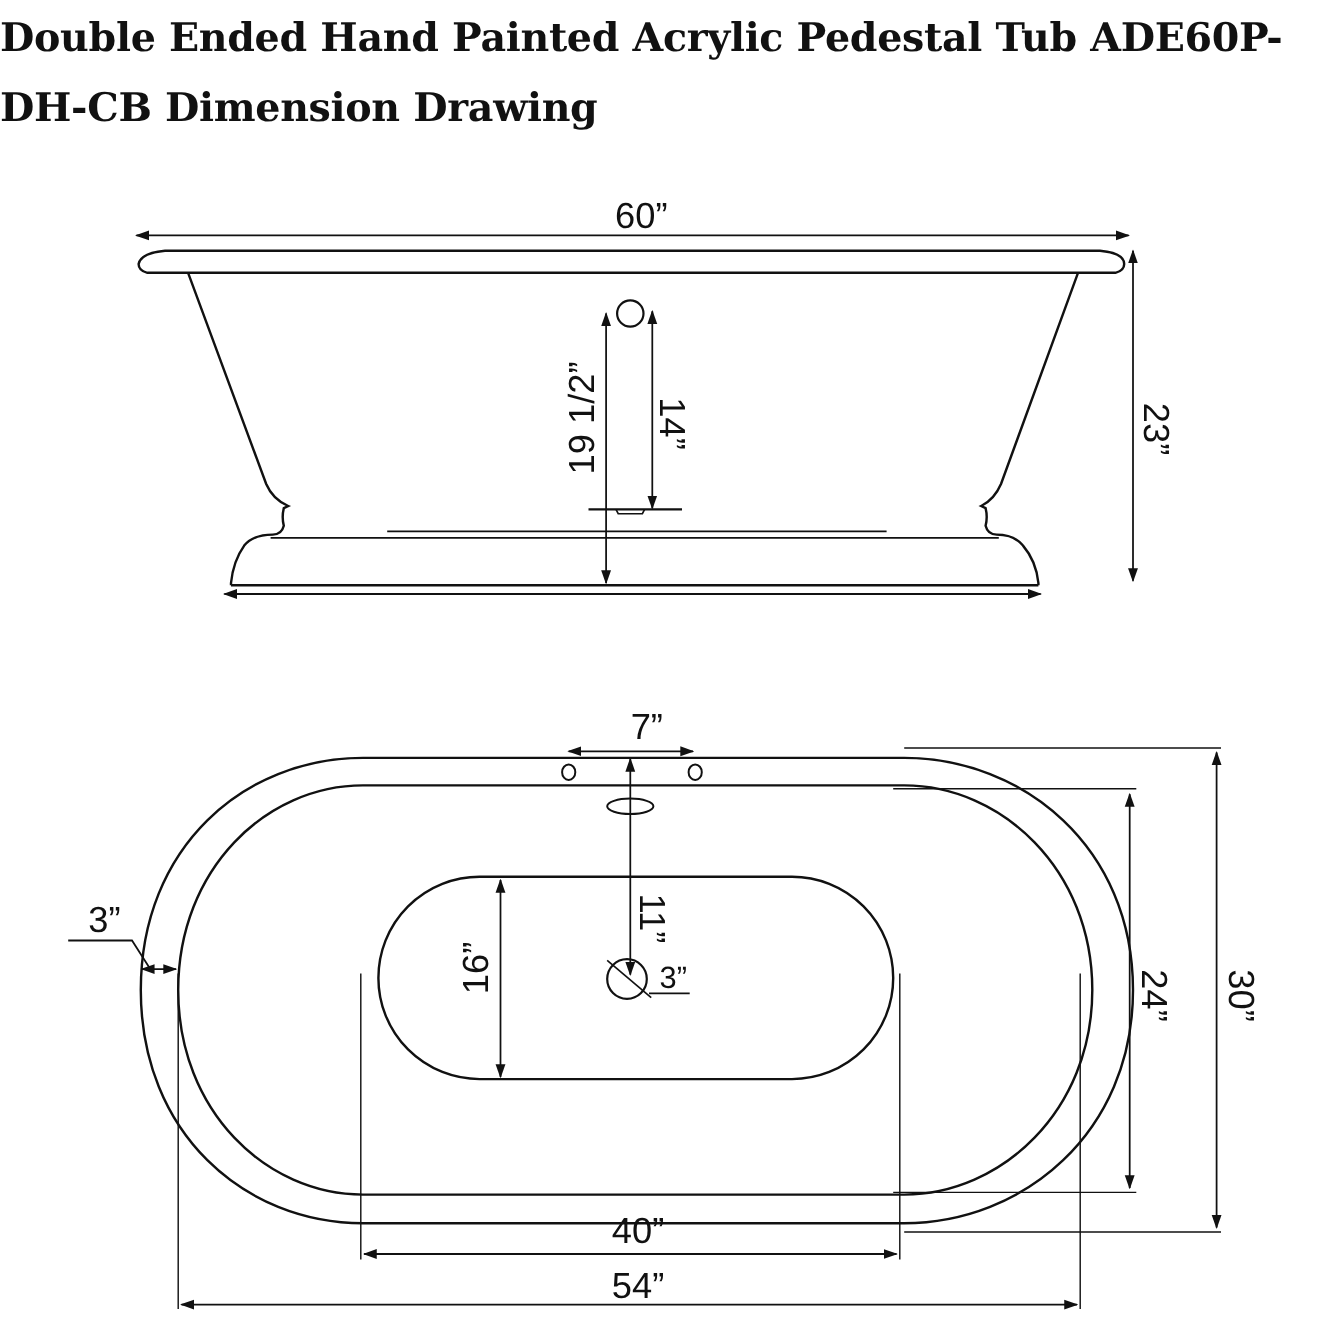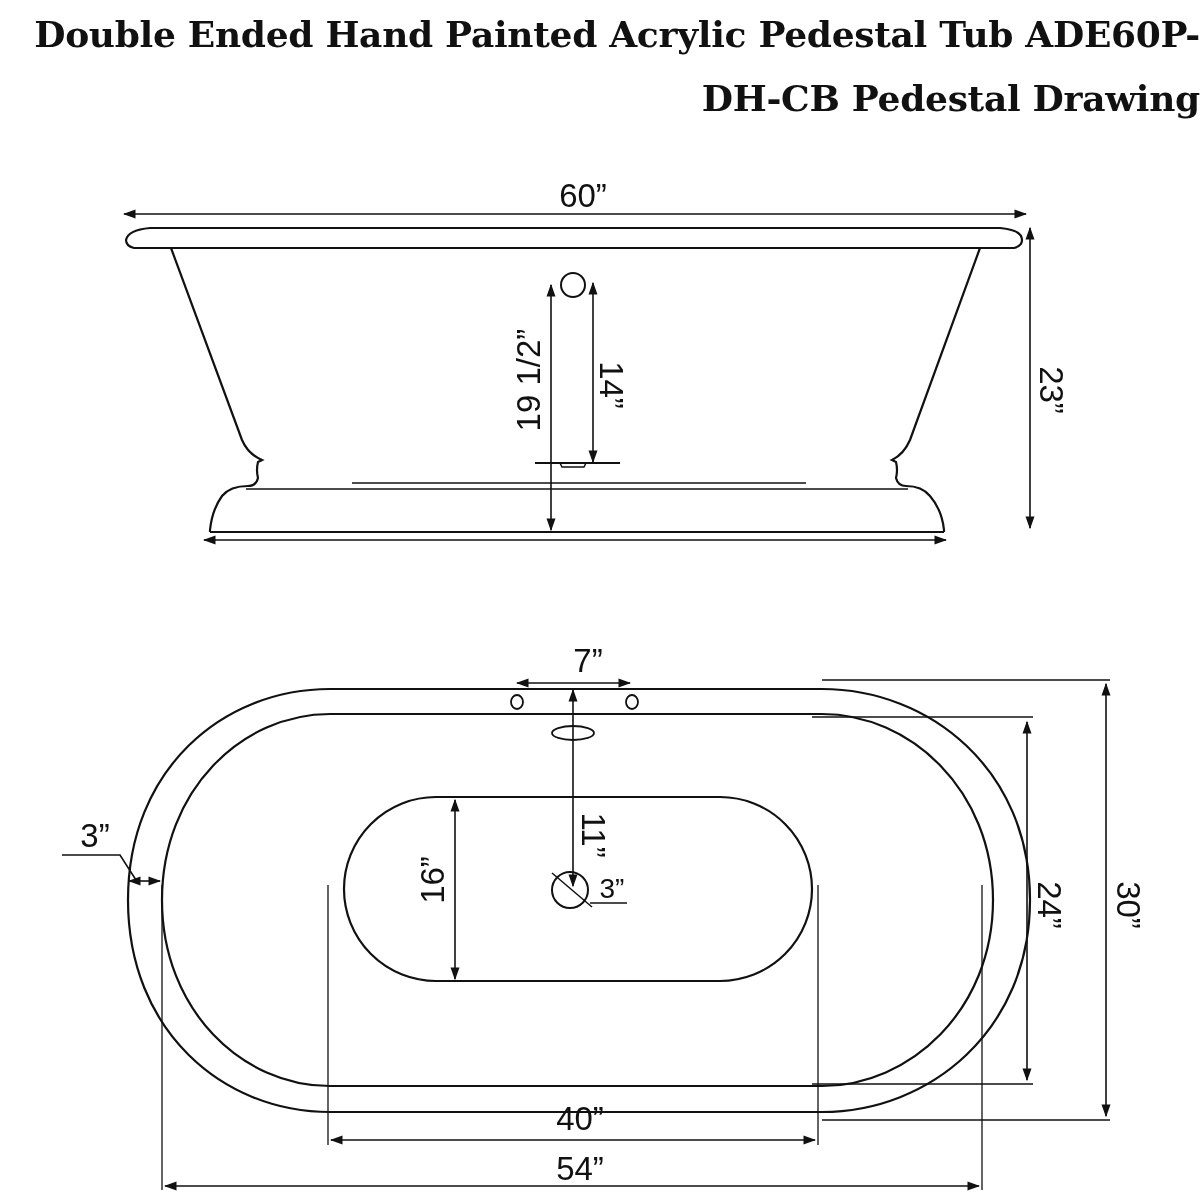--- a/index.html
+++ b/index.html
@@ -1,36 +1,36 @@
 <!DOCTYPE html>
 <html><head>
   <meta charset="utf-8">
   <style>
     html, body { margin: 0; padding: 0; background: #ffffff; }
     body { width: 1200px; height: 1200px; position: relative; overflow: hidden; }
     .title {
       position: absolute; left: 0; top: 0; width: 1200px;
-      text-align: right; color: #111111;
+      text-align: left; color: #111111;
       font-family: "DejaVu Serif", "Liberation Serif", serif;
       font-weight: bold; font-size: 36px; line-height: 64px;
       letter-spacing: -0.3px; padding-top: 2px;
     }
     svg.drawing { position: absolute; left: 0; top: 0; }
     svg text {
       font-family: "Liberation Sans", "DejaVu Sans", sans-serif;
       font-size: 33px; fill: #111111;
     }
     svg text.small { font-size: 28px; }
   </style>
 </head>
 <body>
 
 <div class="title">
   <div>Double Ended Hand Painted Acrylic Pedestal Tub ADE60P-</div>
-  <div>DH-CB Pedestal Drawing</div>
+  <div>DH-CB Dimension Drawing</div>
 </div>
 
 <svg class="drawing" width="1200" height="1200" viewBox="0 0 1200 1200">
   <defs>
     <marker id="arr" viewBox="0 0 10 10" refX="9" refY="5" markerWidth="8" markerHeight="8" orient="auto-start-reverse">
       <path d="M0,1.5 L10,5 L0,8.5 z" fill="#111"></path>
     </marker>
   </defs>
 
   <g stroke="#111" fill="none" stroke-width="2.2">

